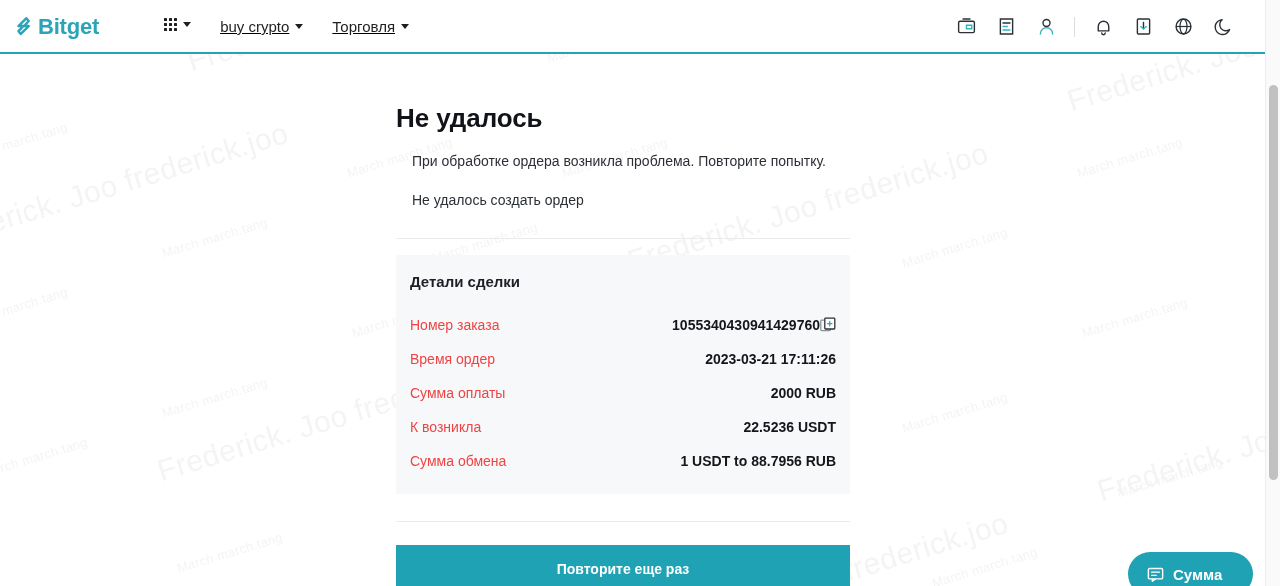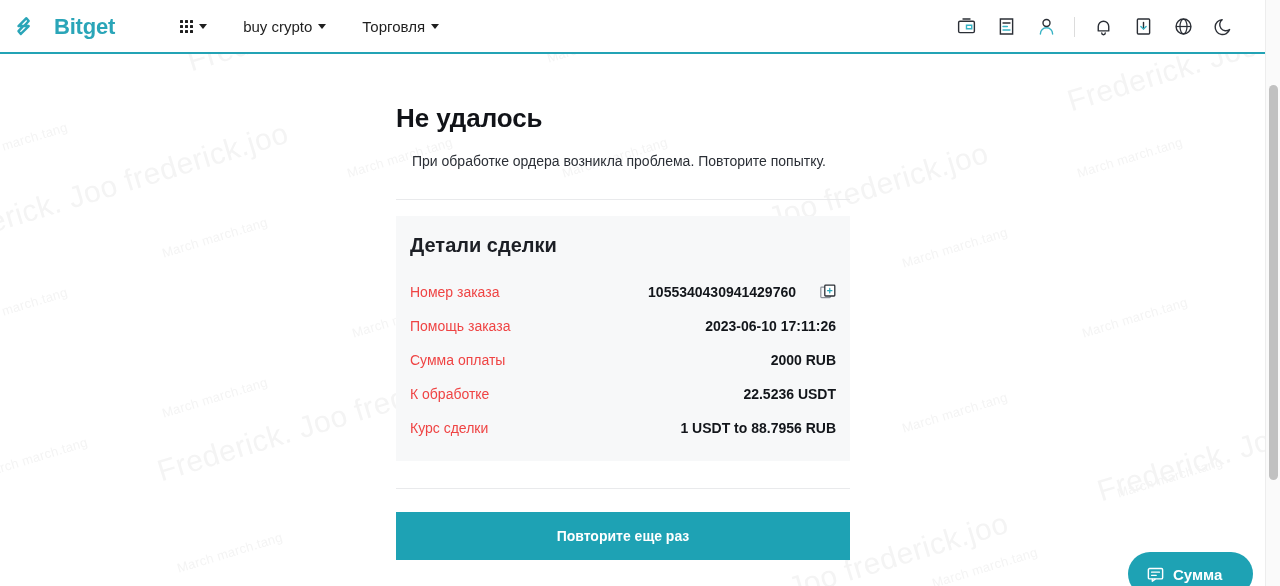--- a/index.html
+++ b/index.html
@@ -61,37 +61,38 @@
     position: absolute;
     top: 52px; left: 0;
     width: 1265px;
     height: 2px;
     background: #23a3b5;
     z-index: 21;
   }
   .brand {
     display: flex;
     align-items: flex-end;
-    gap: 16px;
+    gap: 0;
     margin-left: 12px;
     cursor: pointer;
   }
   .brand-mark { width: 26px; height: 26px; display: block; }
   .brand-text {
     font-size: 22px;
     font-weight: 700;
     color: #2aa5b8;
     letter-spacing: -0.2px;
   }
 
   .nav {
     display: flex;
-    align-items: center;
-    gap: 10px;
+    align-items: flex-start;
+    gap: 3px;
     margin-left: 52px;
+    text-decoration: underline;
   }
   .nav-item {
     display: flex;
     align-items: center;
     gap: 6px;
     padding: 6px 13px;
     font-size: 15px;
     color: #1f1f1f;
     cursor: pointer;
     white-space: nowrap;
@@ -161,39 +162,39 @@
     background: #e9eaec;
     margin: 26px 0 0 0;
   }
 
   .detail-card {
     background: #f7f8f9;
     padding: 18px 14px 16px 14px;
     margin-top: 16px;
   }
   .detail-head {
-    font-size: 20px;
+    font-size: 15px;
     font-weight: 700;
     color: #1c1f25;
     margin-bottom: 18px;
   }
   .drow {
     display: flex;
     align-items: center;
     justify-content: space-between;
     height: 34px;
     font-size: 14px;
   }
   .dlabel { color: #ef4444; }
   .dvalue {
     color: #13161b;
     font-weight: 700;
     display: flex;
     align-items: center;
-    gap: 24px;
+    gap: 0;
   }
   .copy-icon { cursor: pointer; display: block; }
 
   .hr2 {
     height: 1px;
     background: #e9eaec;
     margin: 27px 0 0 0;
   }
 
   .cta {
@@ -379,55 +380,56 @@
 
     </div>
   </div>
   <div class="header-line"></div>
 
   <div class="content">
     <div class="panel">
 
       <h1 class="title">Не удалось</h1>
       <p class="sub">При обработке ордера возникла проблема. Повторите попытку.</p>
+      <p class="sub">Не удалось создать ордер</p>
 
       <div class="hr"></div>
 
       <div class="detail-card">
         <div class="detail-head">Детали сделки</div>
 
         <div class="drow">
           <span class="dlabel">Номер заказа</span>
           <span class="dvalue">
             <span>1055340430941429760</span>
             <svg class="copy-icon" width="16" height="16" viewBox="0 0 20 20">
               <rect x="1" y="4" width="12" height="13" rx="1" fill="none" stroke="#8a8f98" stroke-width="1.5"></rect>
               <rect x="6" y="1.5" width="12.5" height="13.5" rx="1" fill="#ffffff" stroke="#2b2f36" stroke-width="1.6"></rect>
               <path d="M12.2 5.6 v5.4 M9.5 8.3 h5.4" stroke="#2aa5b8" stroke-width="1.6" stroke-linecap="round"></path>
             </svg>
           </span>
         </div>
 
         <div class="drow">
-          <span class="dlabel">Помощь заказа</span>
-          <span class="dvalue">2023-06-10 17:11:26</span>
+          <span class="dlabel">Время ордер</span>
+          <span class="dvalue">2023-03-21 17:11:26</span>
         </div>
 
         <div class="drow">
           <span class="dlabel">Сумма оплаты</span>
           <span class="dvalue">2000 RUB</span>
         </div>
 
         <div class="drow">
-          <span class="dlabel">К обработке</span>
+          <span class="dlabel">К возникла</span>
           <span class="dvalue">22.5236 USDT</span>
         </div>
 
         <div class="drow">
-          <span class="dlabel">Курс сделки</span>
+          <span class="dlabel">Сумма обмена</span>
           <span class="dvalue">1 USDT to 88.7956 RUB</span>
         </div>
       </div>
 
       <div class="hr2"></div>
 
       <button class="cta">Повторите еще раз</button>
     </div>
   </div>
 

